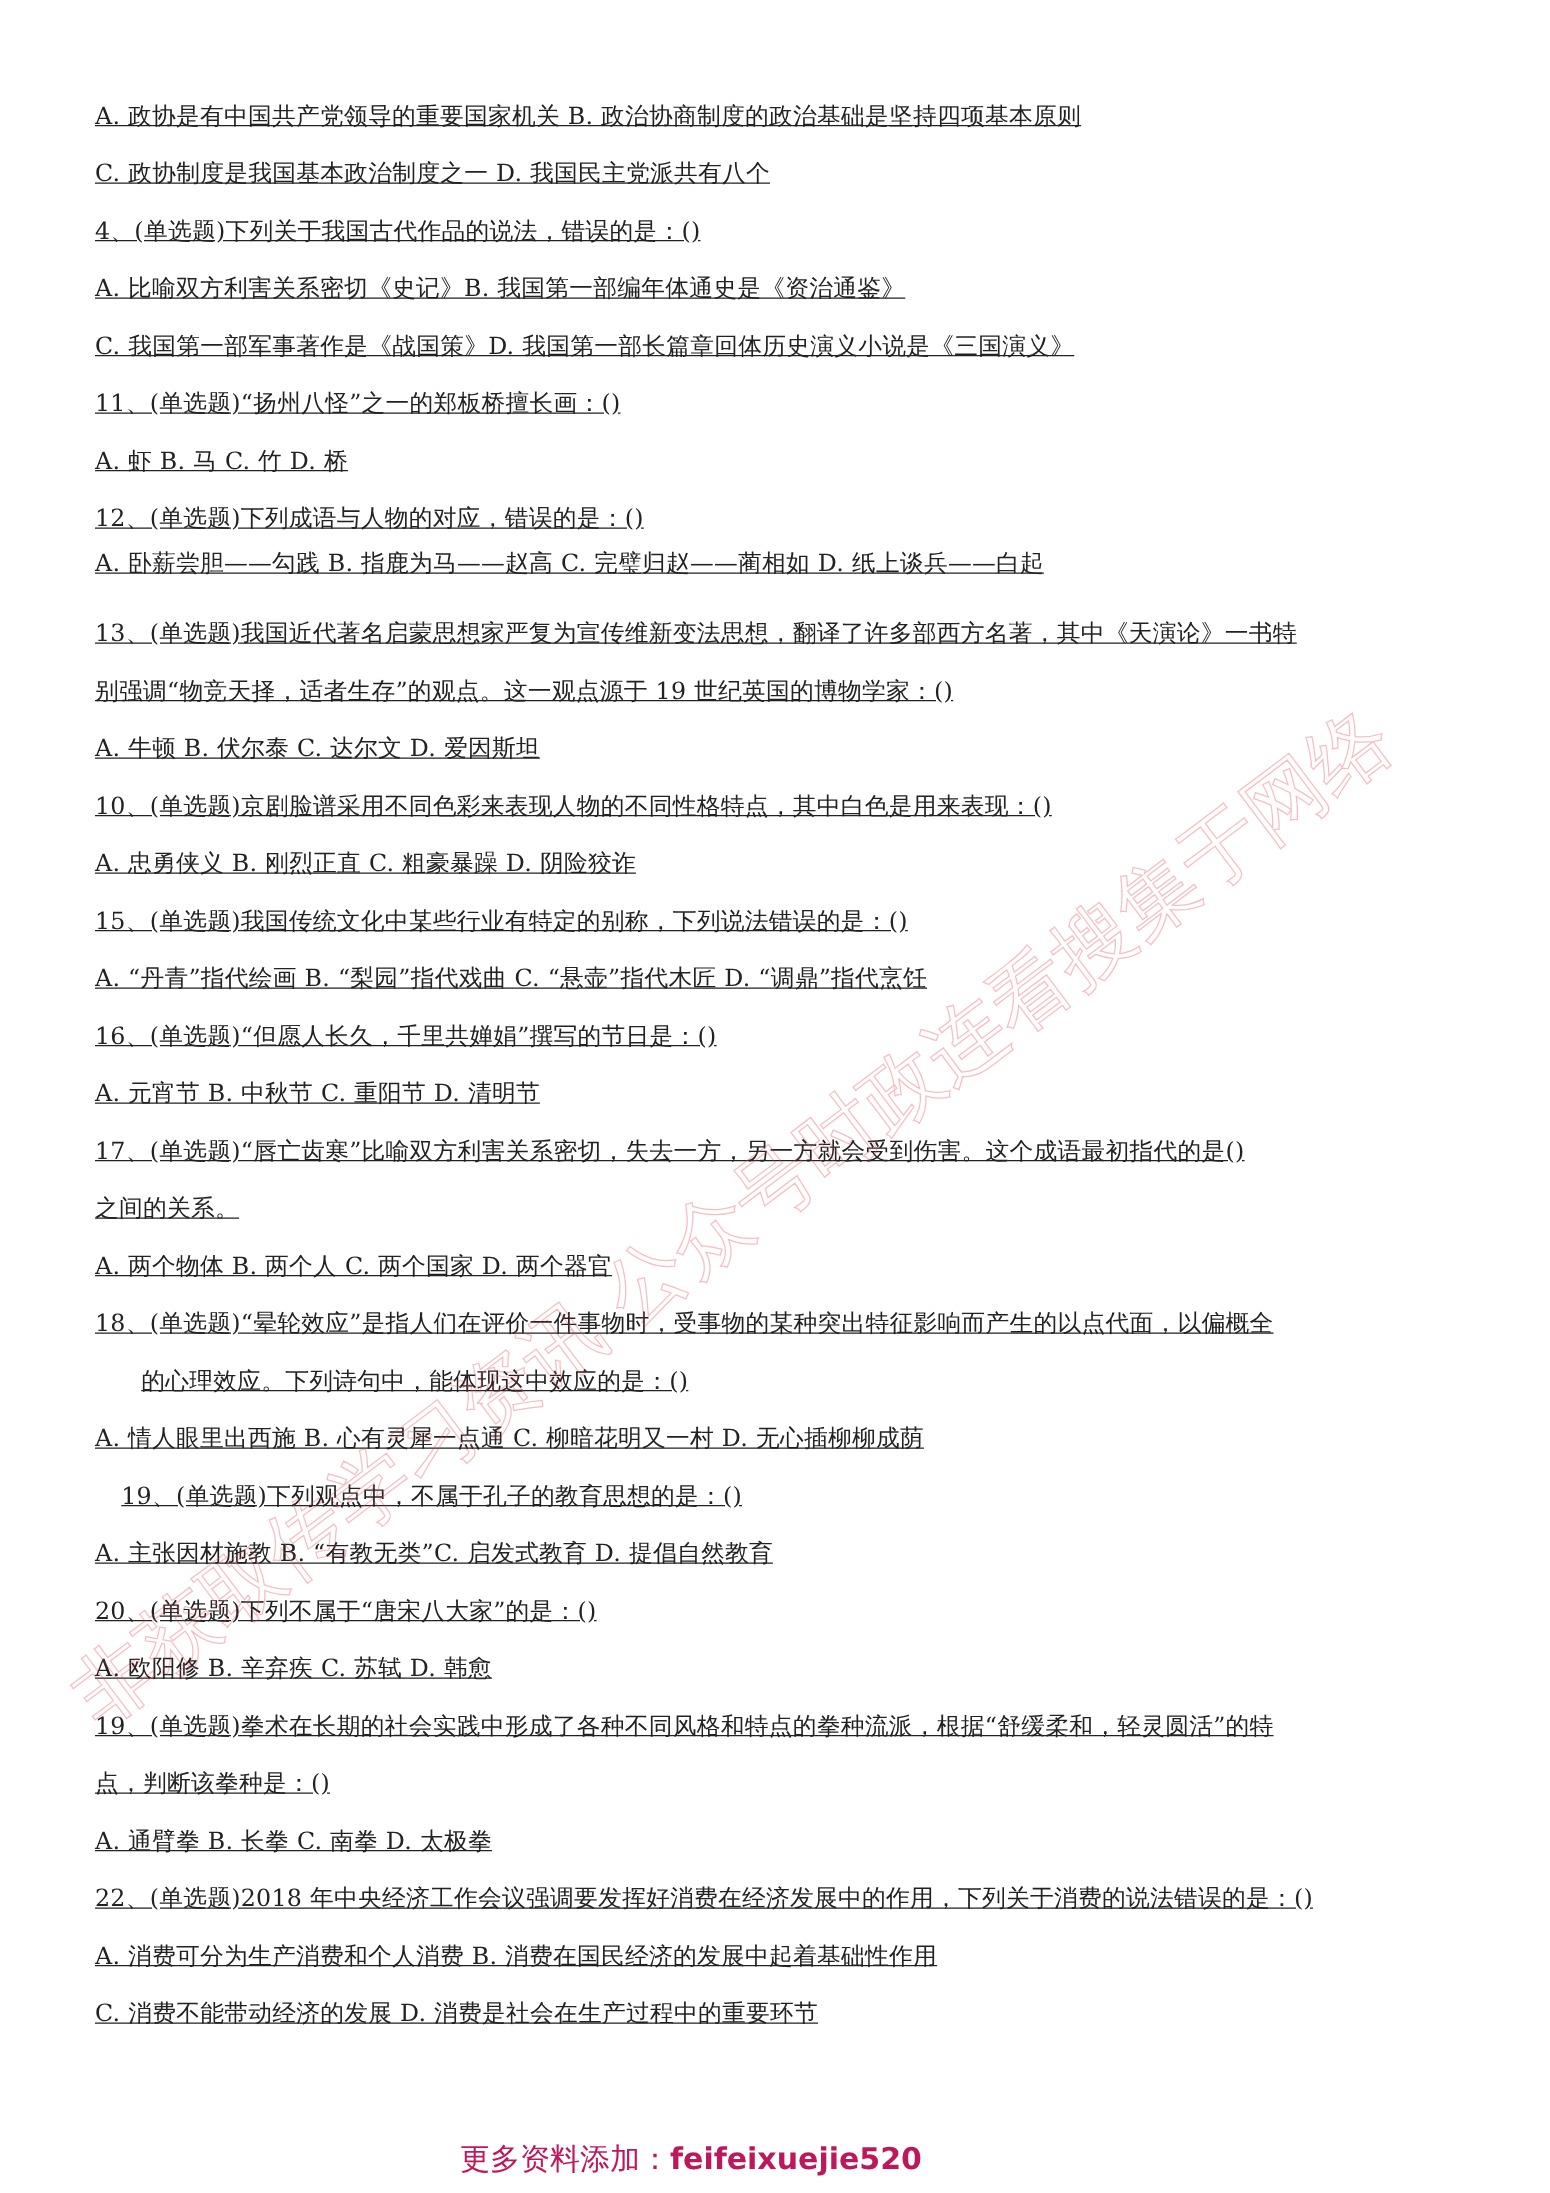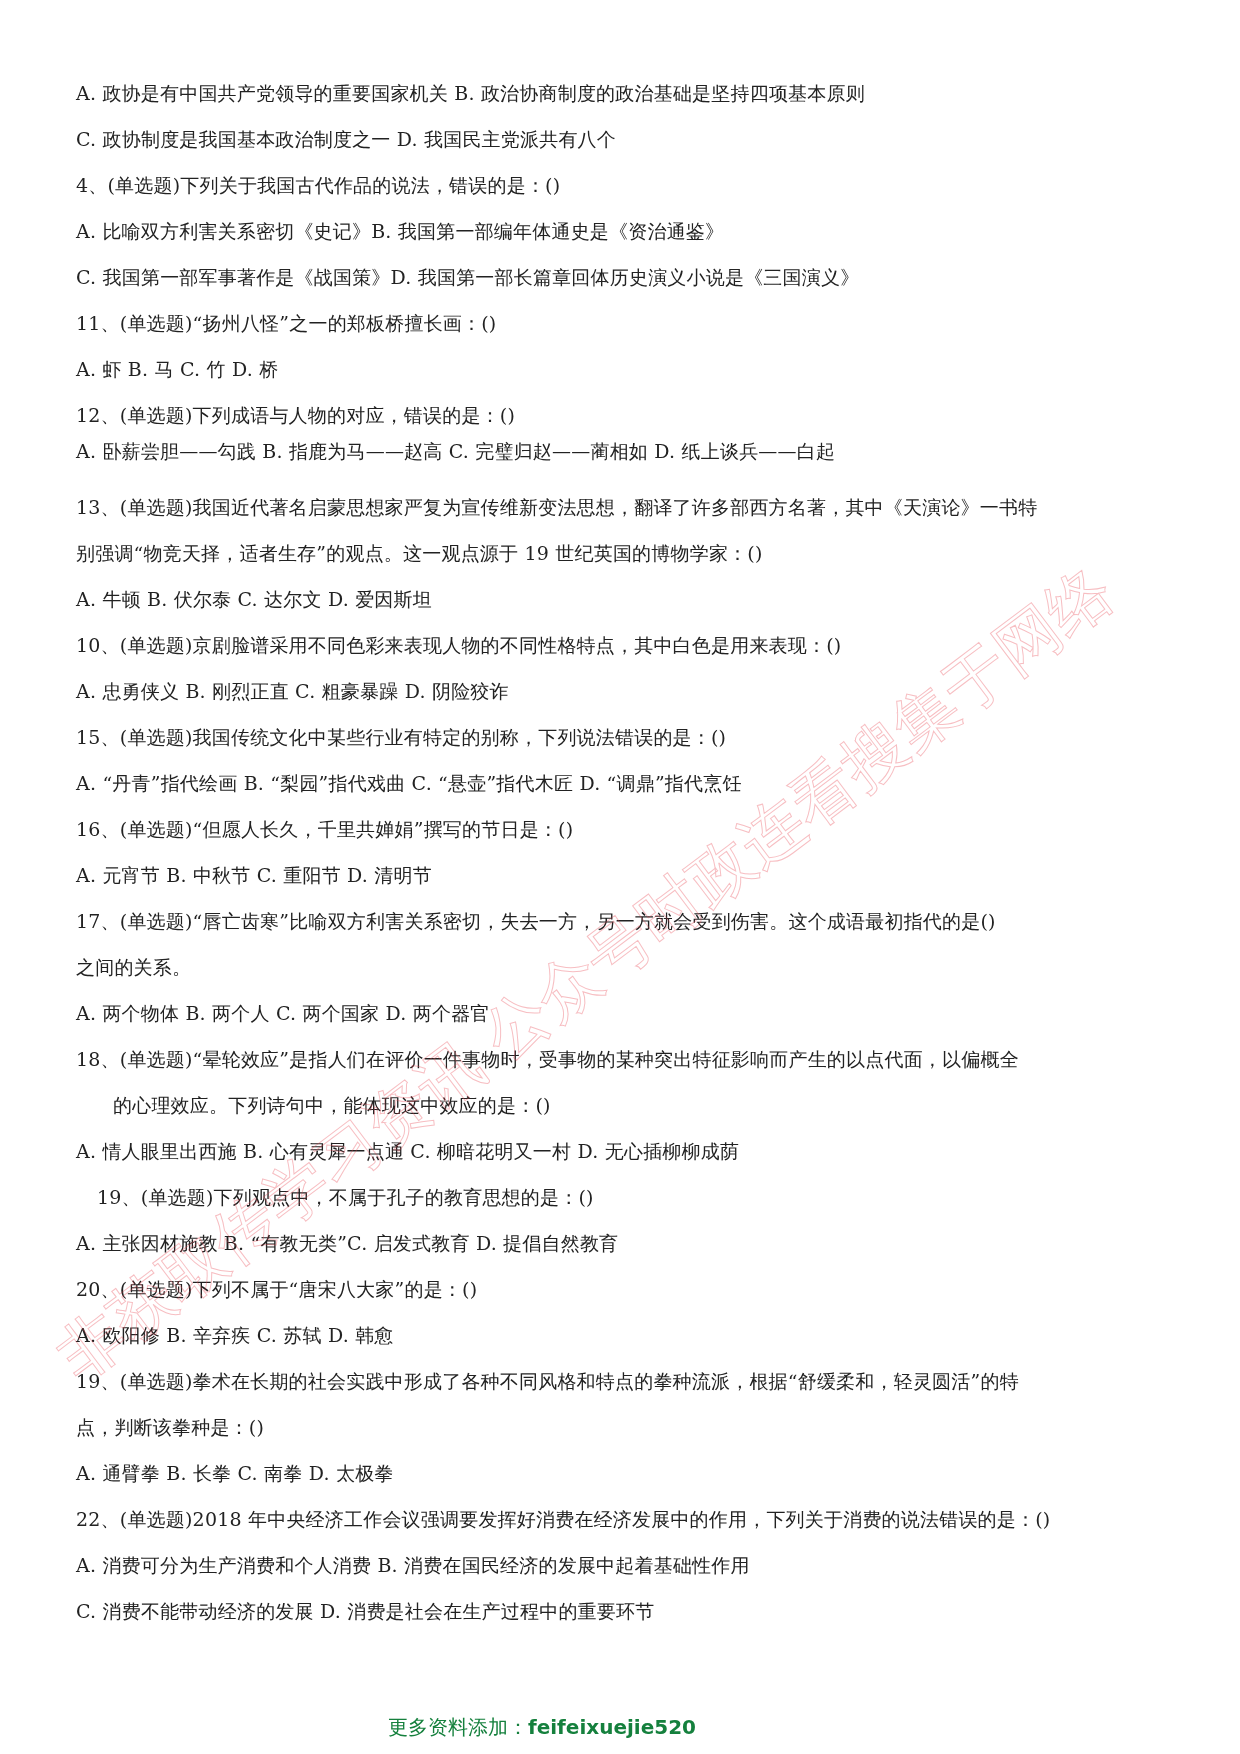--- a/index.html
+++ b/index.html
@@ -6,32 +6,33 @@
   body {
     width: 1240px; height: 1754px; background: #ffffff; position: relative; overflow: hidden;
     font-family: "DejaVu Serif", "Liberation Serif", serif;
     color: #222222;
   }
   .page { position: absolute; left: 0; top: 0; width: 1240px; height: 1754px; }
   .line {
     position: absolute; left: 76px; width: 1100px;
     font-size: 19px; line-height: 24px; white-space: nowrap;
     letter-spacing: 0.2px;
+    text-decoration: underline;
   }
   .watermark {
     position: absolute; color: rgba(232, 70, 80, 0.28);
     font-size: 64px; white-space: nowrap; pointer-events: none;
     font-family: "DejaVu Serif", serif; font-weight: 300;
     transform-origin: left top;
     -webkit-text-stroke: 1px rgba(232,70,80,0.35);
     color: transparent;
   }
   .footer {
-    position: absolute; left: 388px; top: 1714px; font-size: 20px; line-height: 26px;
-    color: #15803d; white-space: nowrap;
+    position: absolute; left: 368px; top: 1714px; font-size: 24px; line-height: 26px;
+    color: #be185d; white-space: nowrap;
   }
   .footer .cn { font-family: "DejaVu Serif", serif; }
   .footer .id { font-family: "DejaVu Sans", sans-serif; font-weight: bold; }
 </style>
 </head>
 <body>
 
 <div class="page">
   <div id="lines">
       <div class="line" style="top: 81px;">A. 政协是有中国共产党领导的重要国家机关 B. 政治协商制度的政治基础是坚持四项基本原则</div>

